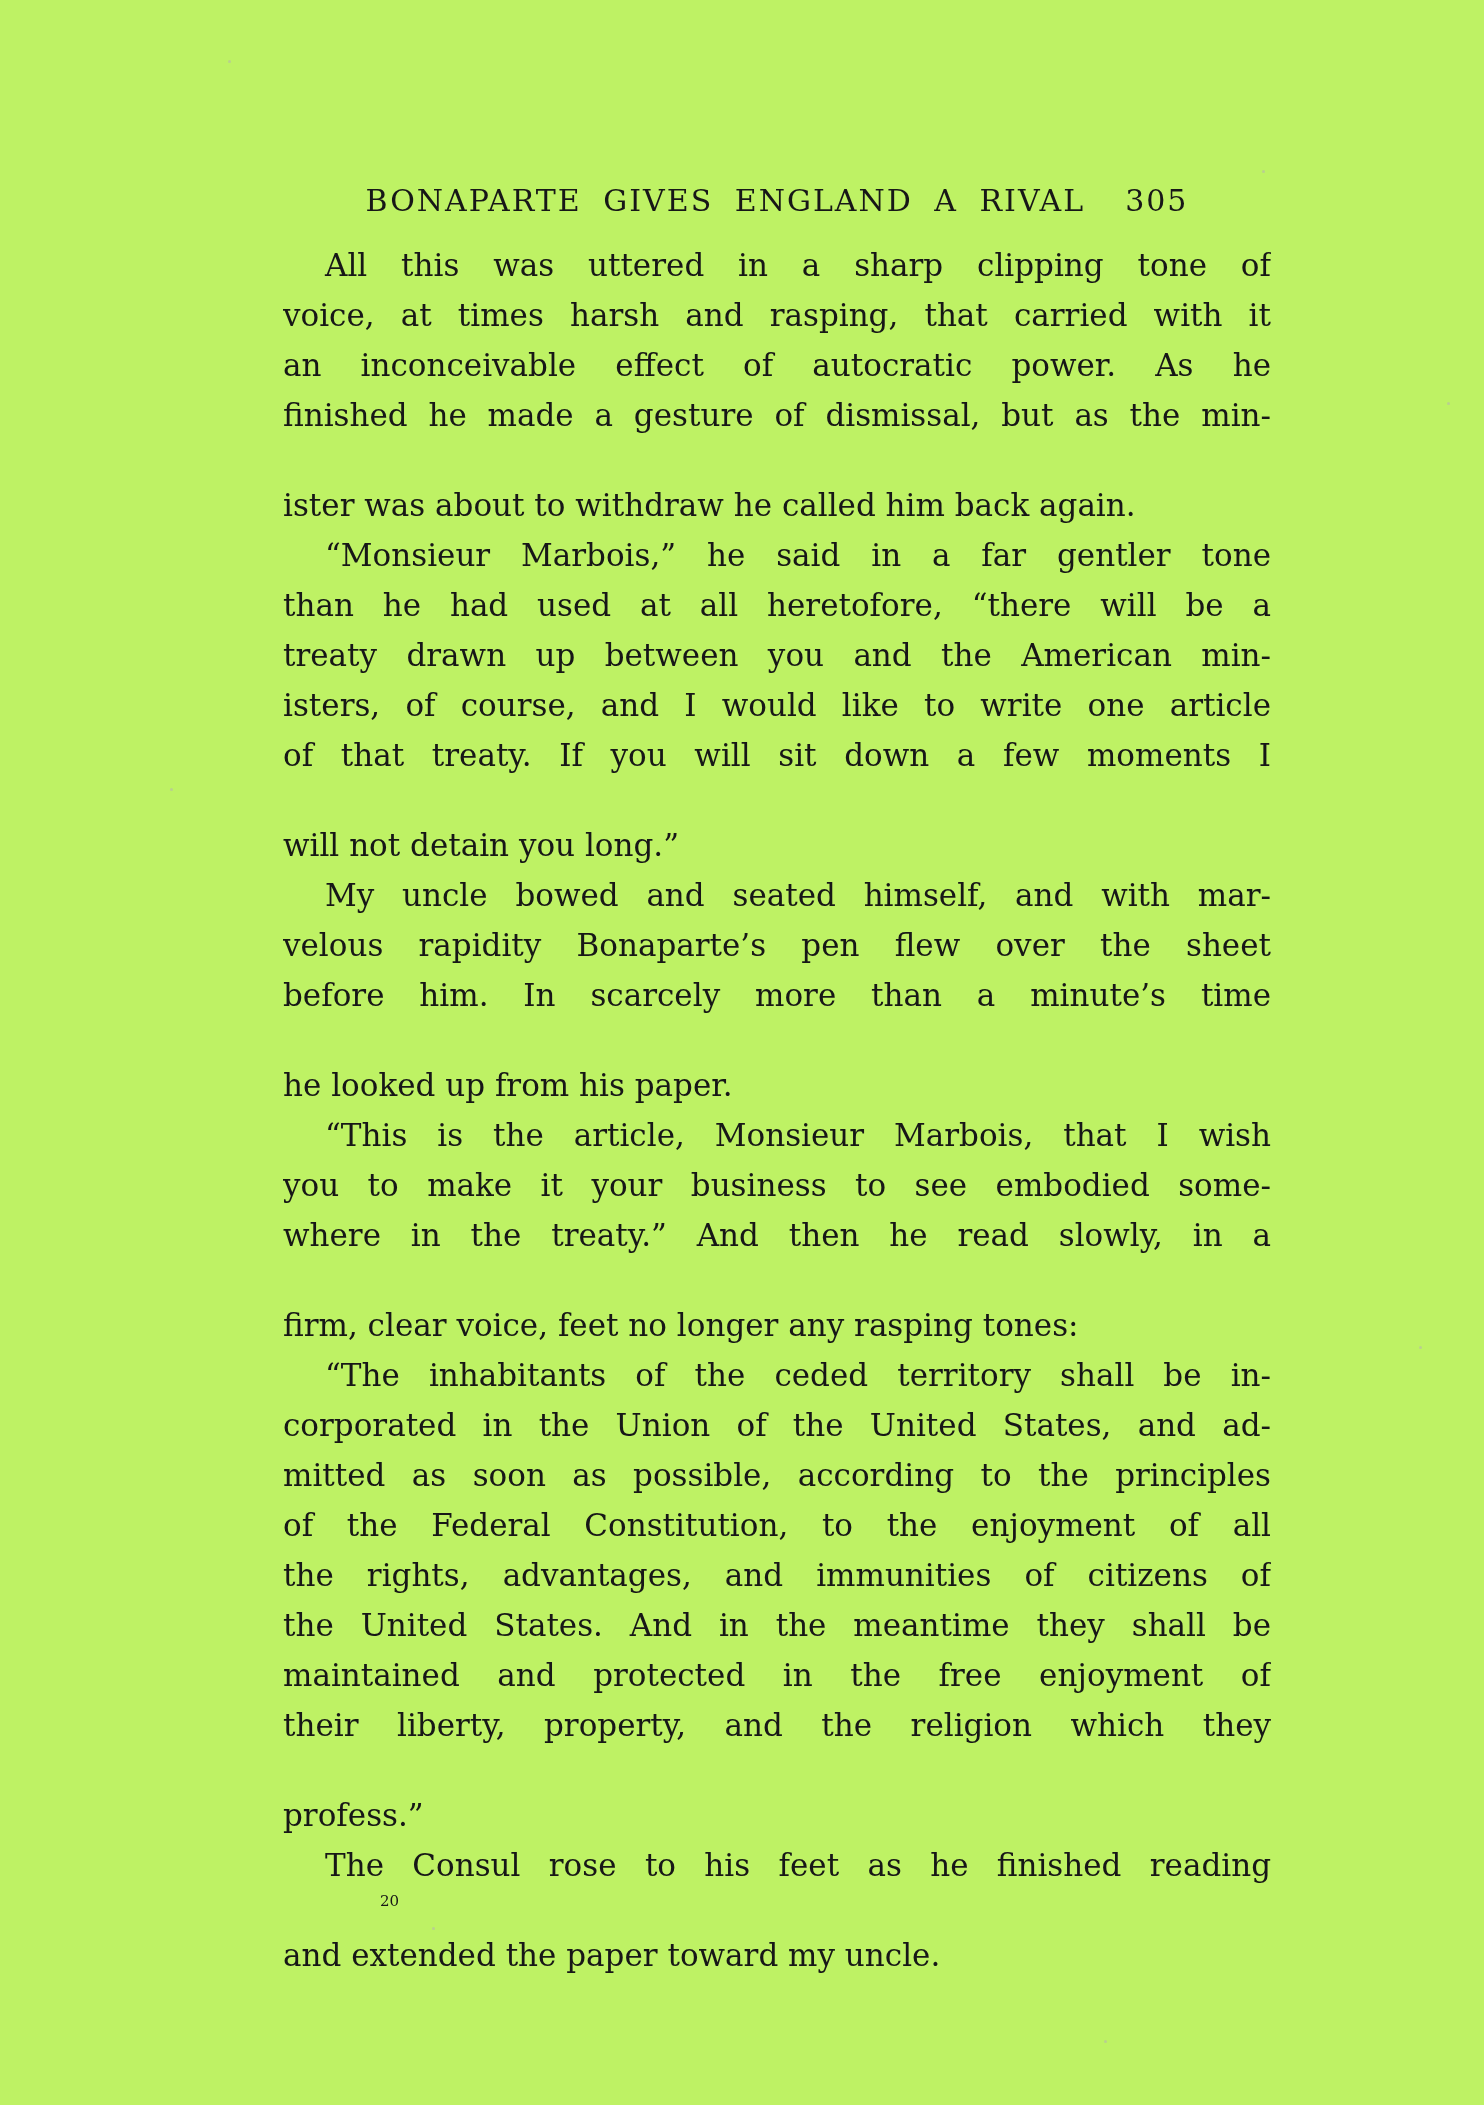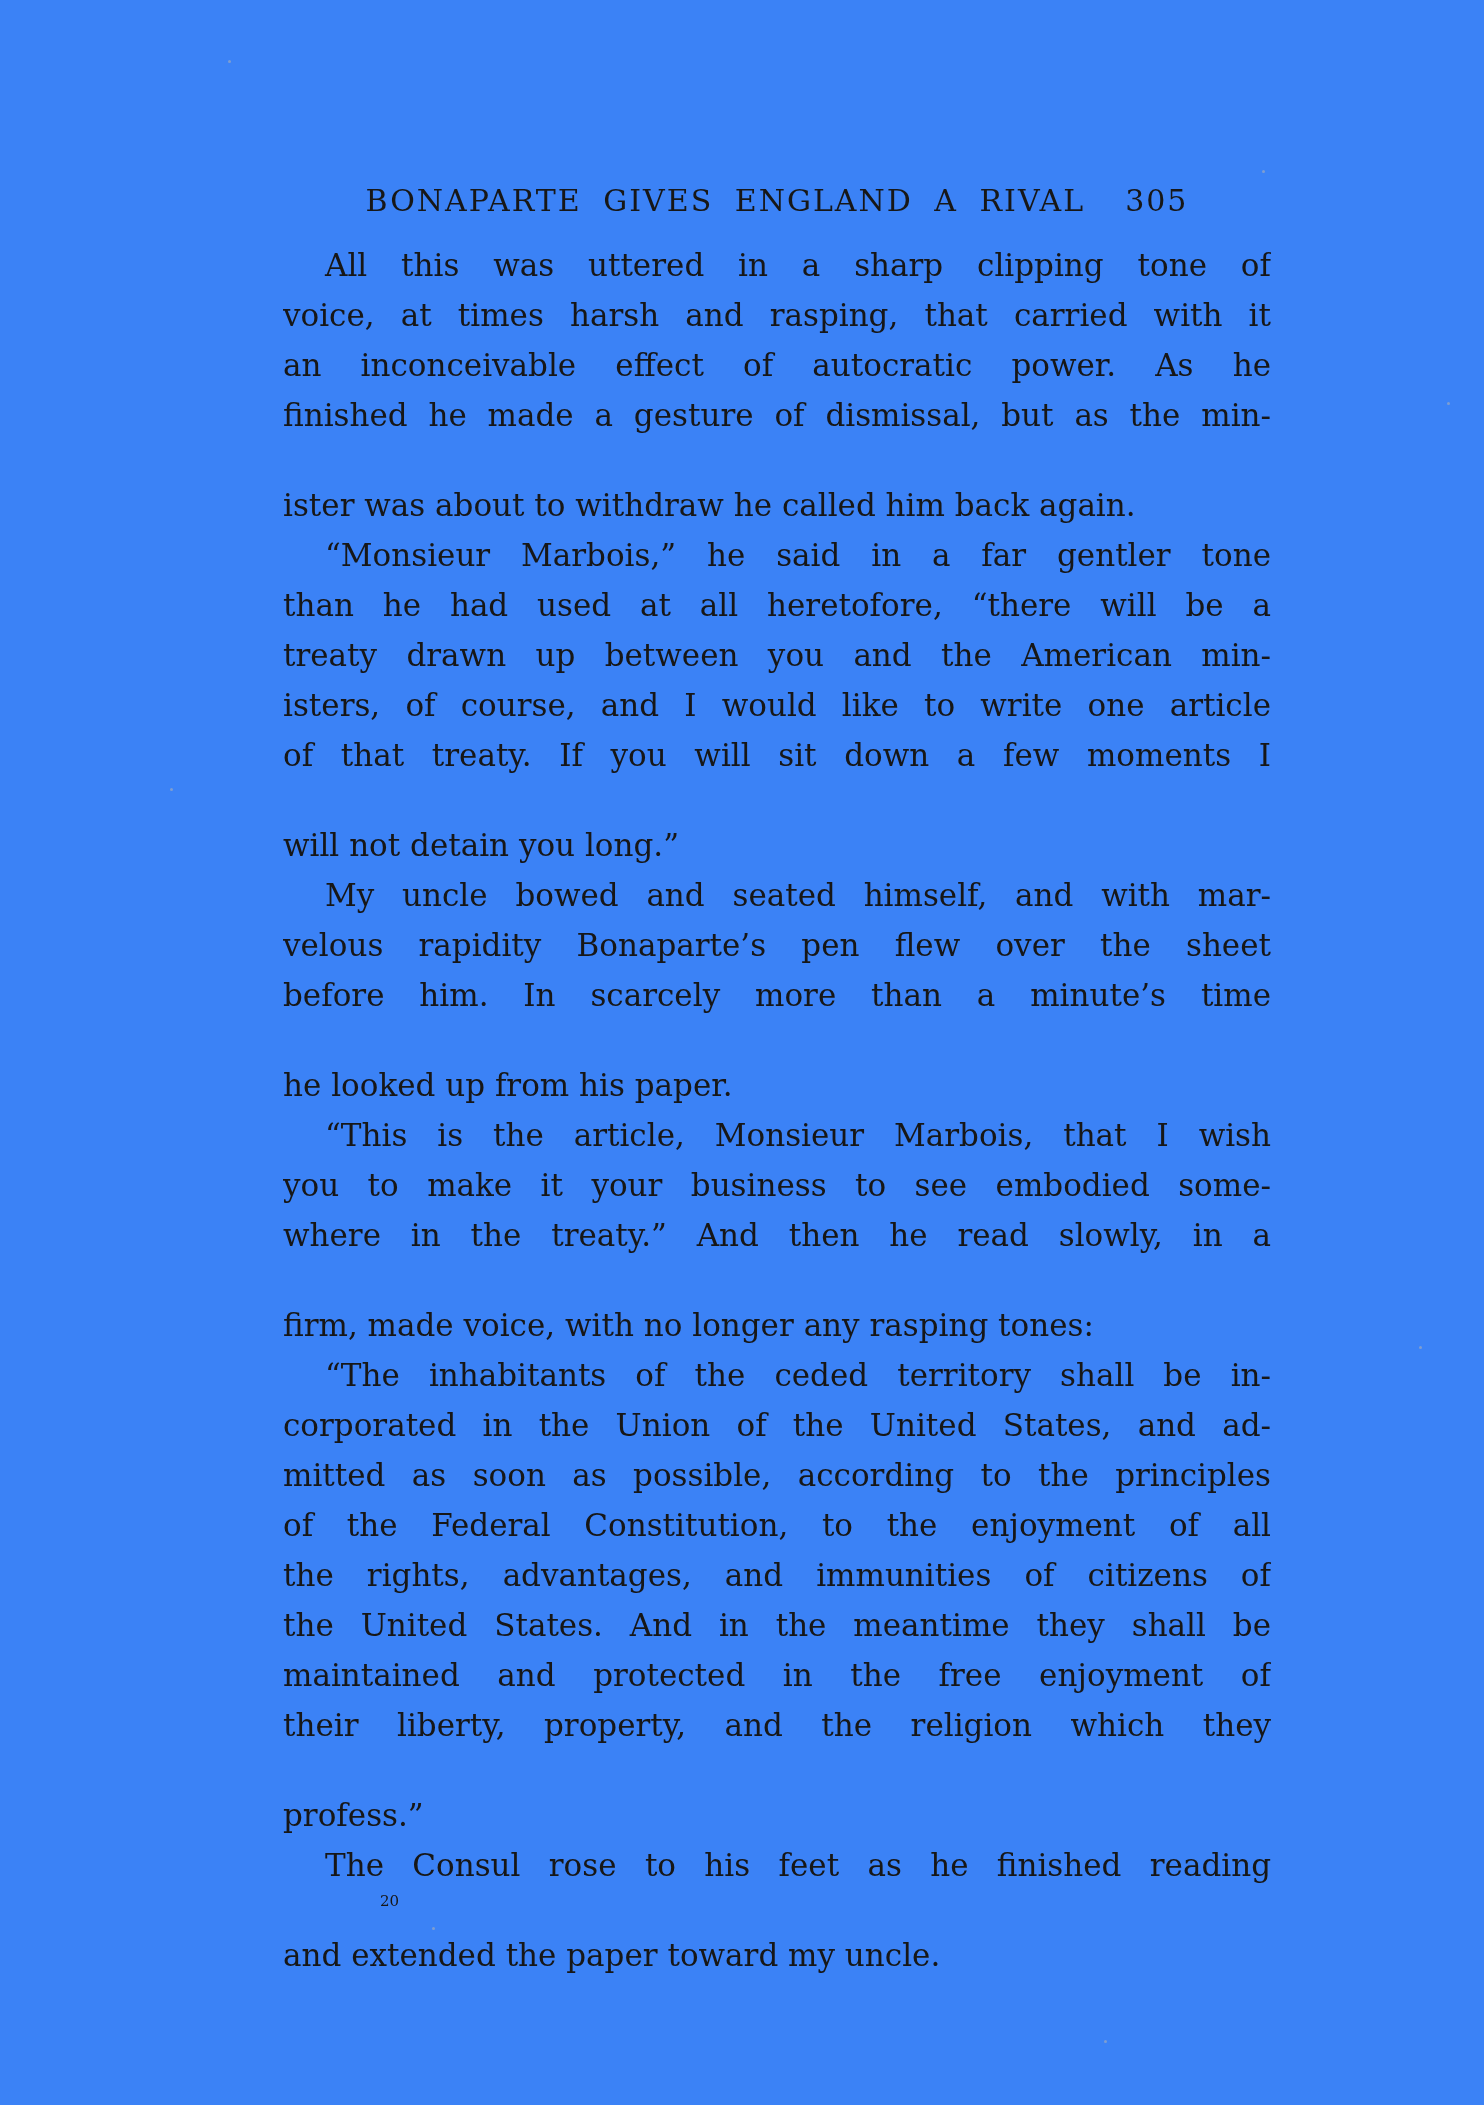--- a/index.html
+++ b/index.html
@@ -7,21 +7,21 @@
   html, body {
     margin: 0;
     padding: 0;
     background: #e9e9e7;
   }
   .page {
     position: relative;
     width: 1484px;
     height: 2105px;
     margin: 0 auto;
-    background: #3b82f6;
+    background: #bef264;
     font-family: "DejaVu Serif", "Liberation Serif", serif;
     color: #171717;
     overflow: hidden;
     padding-left: 16px;
   }
   .running-header {
     position: absolute;
     left: 283px;
     top: 183px;
     width: 988px;
@@ -94,21 +94,21 @@
       <div class="paragraph">
         <div class="line indent">My uncle bowed and seated himself, and with mar-</div>
         <div class="line">velous rapidity Bonaparte’s pen flew over the sheet</div>
         <div class="line">before him.  In scarcely more than a minute’s time</div>
         <div class="line para-end">he looked up from his paper.</div>
       </div>
       <div class="paragraph">
         <div class="line indent">“This is the article, Monsieur Marbois, that I wish</div>
         <div class="line">you to make it your business to see embodied some-</div>
         <div class="line">where in the treaty.”  And then he read slowly, in a</div>
-        <div class="line para-end">firm, made voice, with no longer any rasping tones:</div>
+        <div class="line para-end">firm, clear voice, feet no longer any rasping tones:</div>
       </div>
       <div class="paragraph">
         <div class="line indent">“The inhabitants of the ceded territory shall be in-</div>
         <div class="line">corporated in the Union of the United States, and ad-</div>
         <div class="line">mitted as soon as possible, according to the principles</div>
         <div class="line">of the Federal Constitution, to the enjoyment of all</div>
         <div class="line">the rights, advantages, and immunities of citizens of</div>
         <div class="line">the United States.  And in the meantime they shall be</div>
         <div class="line">maintained and protected in the free enjoyment of</div>
         <div class="line">their liberty, property, and the religion which they</div>

